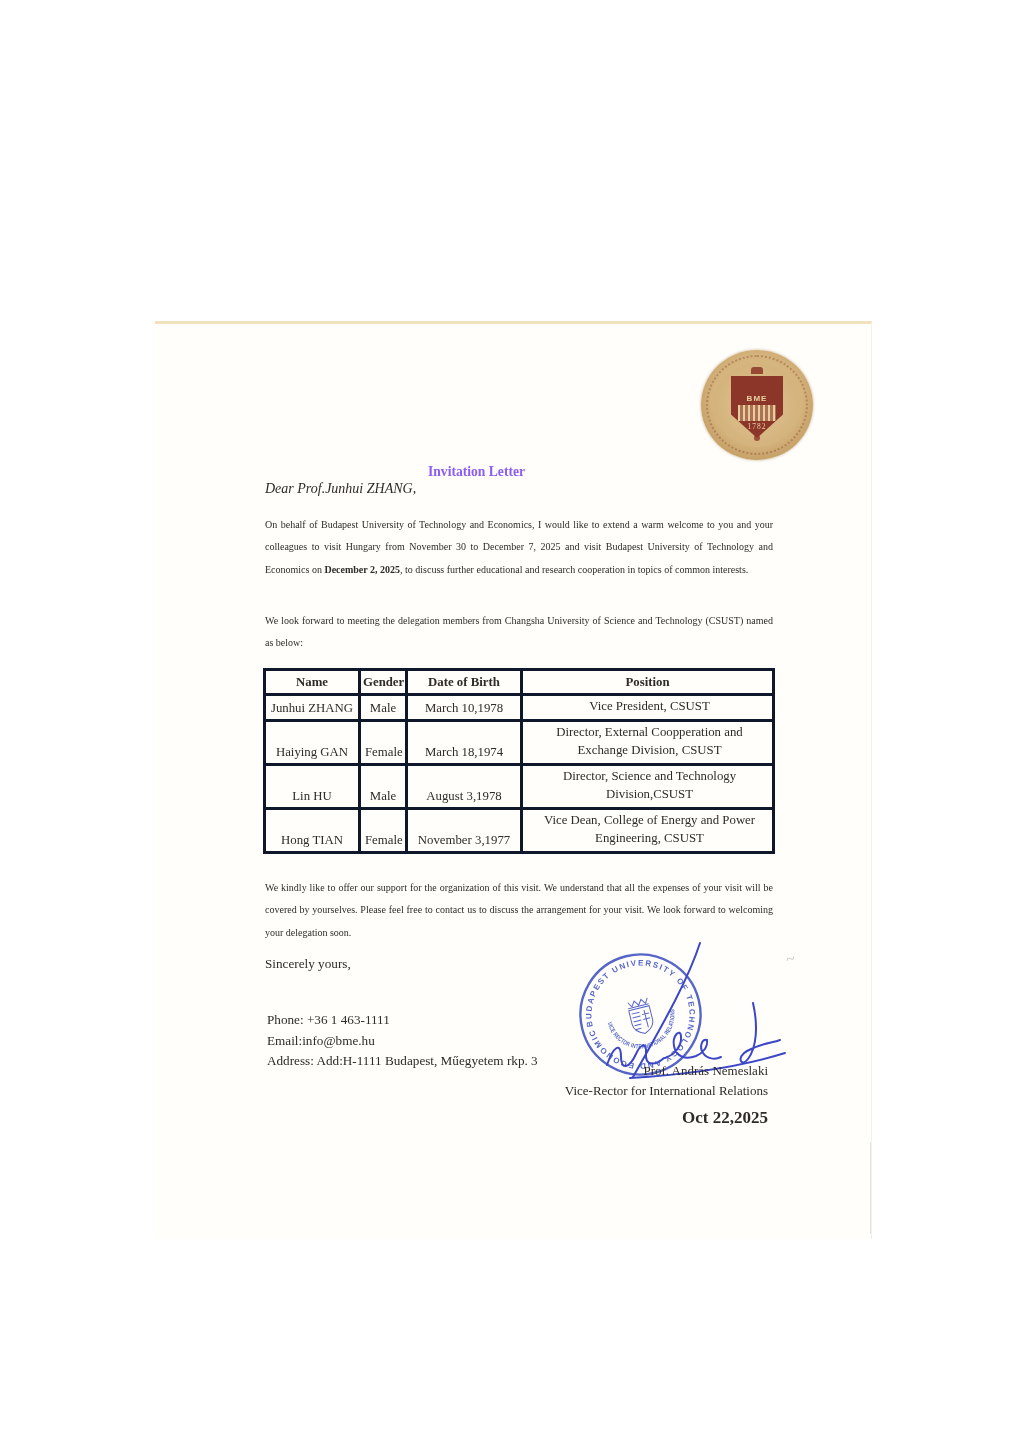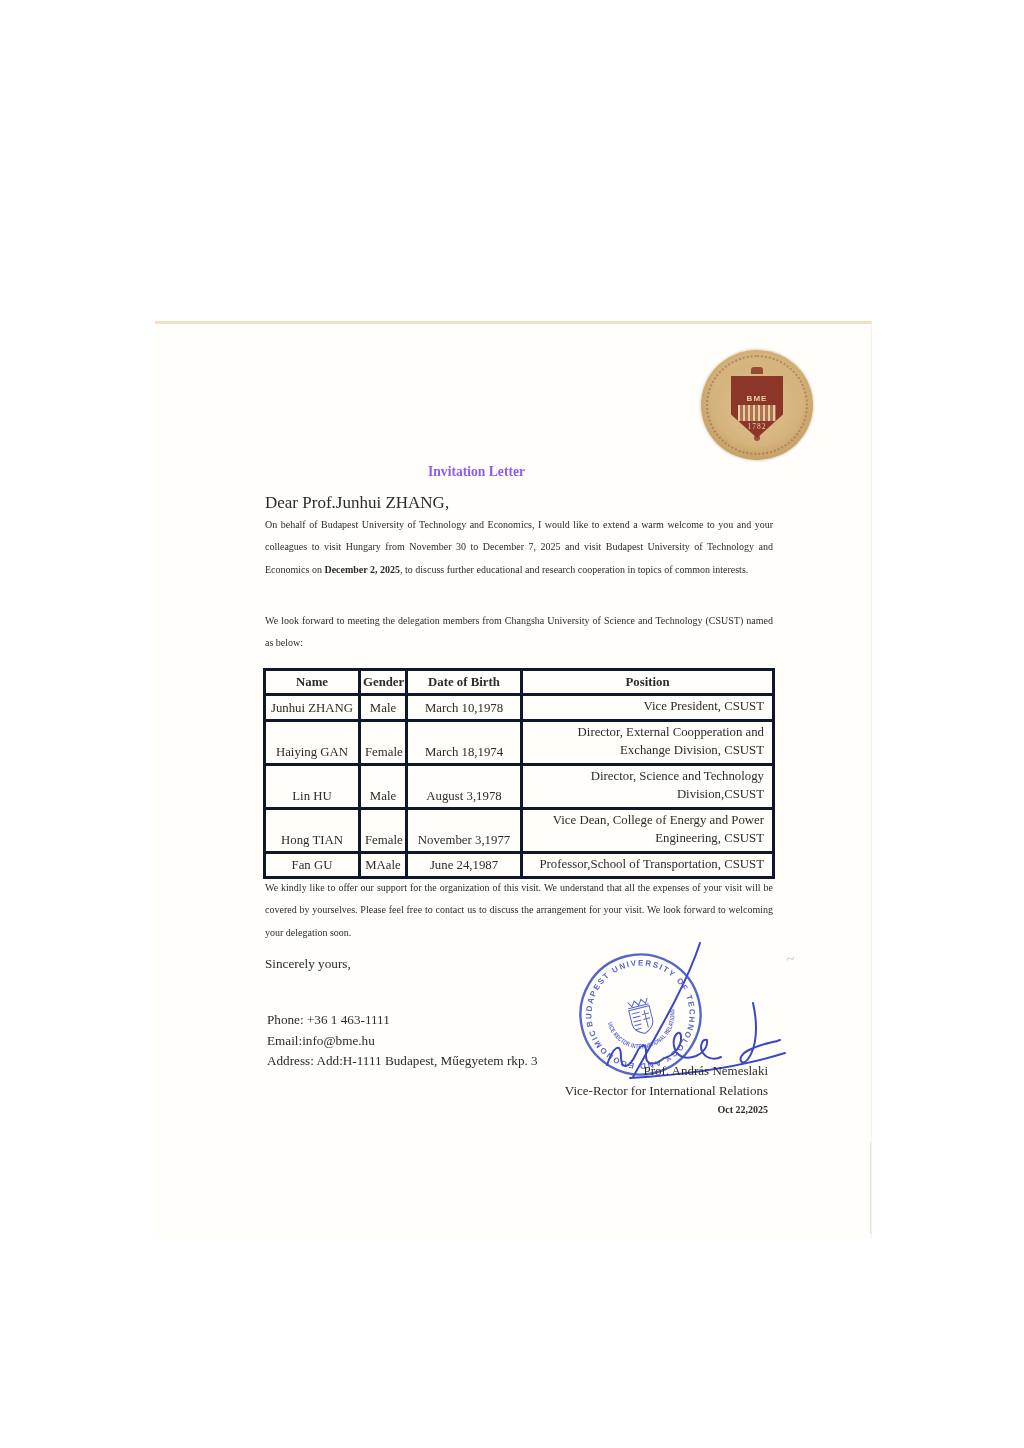--- a/index.html
+++ b/index.html
@@ -30,44 +30,44 @@
     background:
       repeating-linear-gradient(90deg, rgba(233,210,162,.95) 0 2px, rgba(140,54,41,0) 2px 5px),
       linear-gradient(rgba(216,186,135,.45), rgba(216,186,135,.45));
   }
   .seal-year{color:#e9d2a2;font-size:7.5px;letter-spacing:1px;}
   .seal-dot{position:absolute;left:50%;bottom:6px;transform:translateX(-50%);width:6px;height:6px;
     border-radius:50%;background:#8c3629;opacity:.8;}
 
   
   .doc-title{position:absolute;left:428px;top:464px;font-weight:bold;font-size:13.6px;color:#8b5cf6;}
-  .salutation{position:absolute;left:265px;top:493px;font-size:17px;}
+  .salutation{position:absolute;left:265px;top:481px;font-size:14px;font-style:italic;}
   .para{position:absolute;left:265px;width:508px;font-size:10px;line-height:22.3px;
     text-align:justify;text-justify:inter-word;}
   .para1{top:514px;}
   .para2{top:610px;}
   .para3{top:877px;}
   .closing{position:absolute;left:265px;top:956px;font-size:13.2px;}
   .contact{position:absolute;left:267px;top:1010px;font-size:13.2px;line-height:20.6px;}
 
   
   .delegates{position:absolute;left:263px;top:668px;border-collapse:collapse;width:509px;
     font-size:12.8px;color:#2e2b28;table-layout:fixed;}
   .delegates th,.delegates td{border:3px solid #0f172a;}
   .delegates th{font-weight:bold;height:20px;text-align:center;padding:1px 2px;}
   .delegates td{vertical-align:bottom;padding:1px 4px 3px;height:18px;}
   .delegates td.col-name,.delegates td.col-gender,.delegates td.col-dob{text-align:center;}
-  .delegates td.col-position{text-align:right;padding-left:12px;padding-right:8px;line-height:18.5px;}
+  .delegates td.col-position{text-align:center;padding-left:12px;padding-right:8px;line-height:18.5px;}
 
   
   .stamp-svg{position:absolute;left:570px;top:944px;opacity:.88;transform:rotate(-14deg);}
   .sig-svg{position:absolute;left:545px;top:925px;}
   .sig-block{position:absolute;left:480px;top:1061px;width:288px;text-align:right;
     font-size:13px;line-height:19.6px;}
-  .sig-date{font-weight:bold;font-size:10px;}
+  .sig-date{font-weight:bold;font-size:17px;margin-top:8px;}
   .smudge{position:absolute;left:786px;top:950px;color:#c9c7c3;font-size:16px;transform:rotate(-12deg);}
 </style>
 </head>
 <body>
 
 <div class="sheet"></div>
 <div class="right-edge"></div>
 
 <div class="seal">
   <div class="seal-rim"></div>
@@ -122,26 +122,20 @@
         <td class="col-gender">Male</td>
         <td class="col-dob">August 3,1978</td>
         <td class="col-position">Director, Science and Technology Division,CSUST</td>
       </tr>
       <tr>
         <td class="col-name">Hong TIAN</td>
         <td class="col-gender">Female</td>
         <td class="col-dob">November 3,1977</td>
         <td class="col-position">Vice Dean, College of Energy and Power Engineering, CSUST</td>
       </tr>
-      <tr>
-        <td class="col-name">Fan GU</td>
-        <td class="col-gender">MAale</td>
-        <td class="col-dob">June 24,1987</td>
-        <td class="col-position">Professor,School of Transportation, CSUST</td>
-      </tr>
     </tbody>
 </table>
 
 <div class="para para3">We kindly like to offer our support for the organization of this visit. We understand that all the expenses of your visit will be covered by yourselves. Please feel free to contact us to discuss the arrangement for your visit. We look forward to welcoming your delegation soon.</div>
 <div class="closing">Sincerely yours,</div>
 
 <div class="contact">
   <div>Phone: +36 1 463-1111</div>
   <div>Email:info@bme.hu</div>
   <div>Address: Add:H-1111 Budapest, Műegyetem rkp. 3</div>

